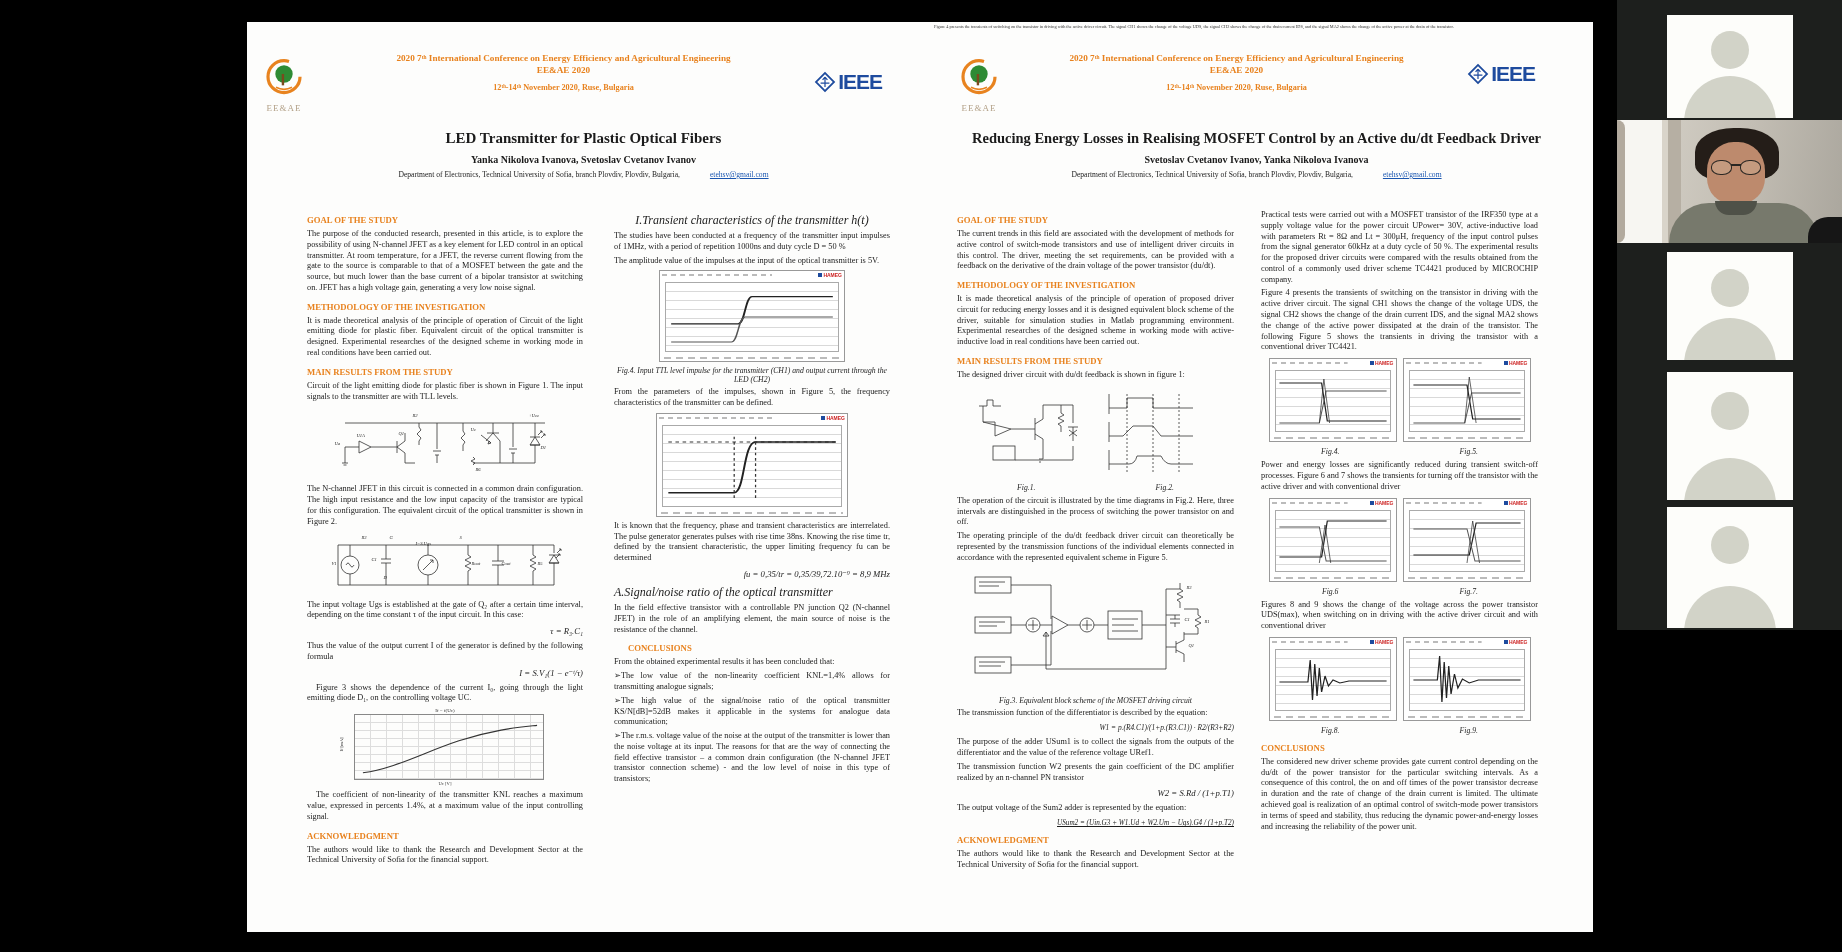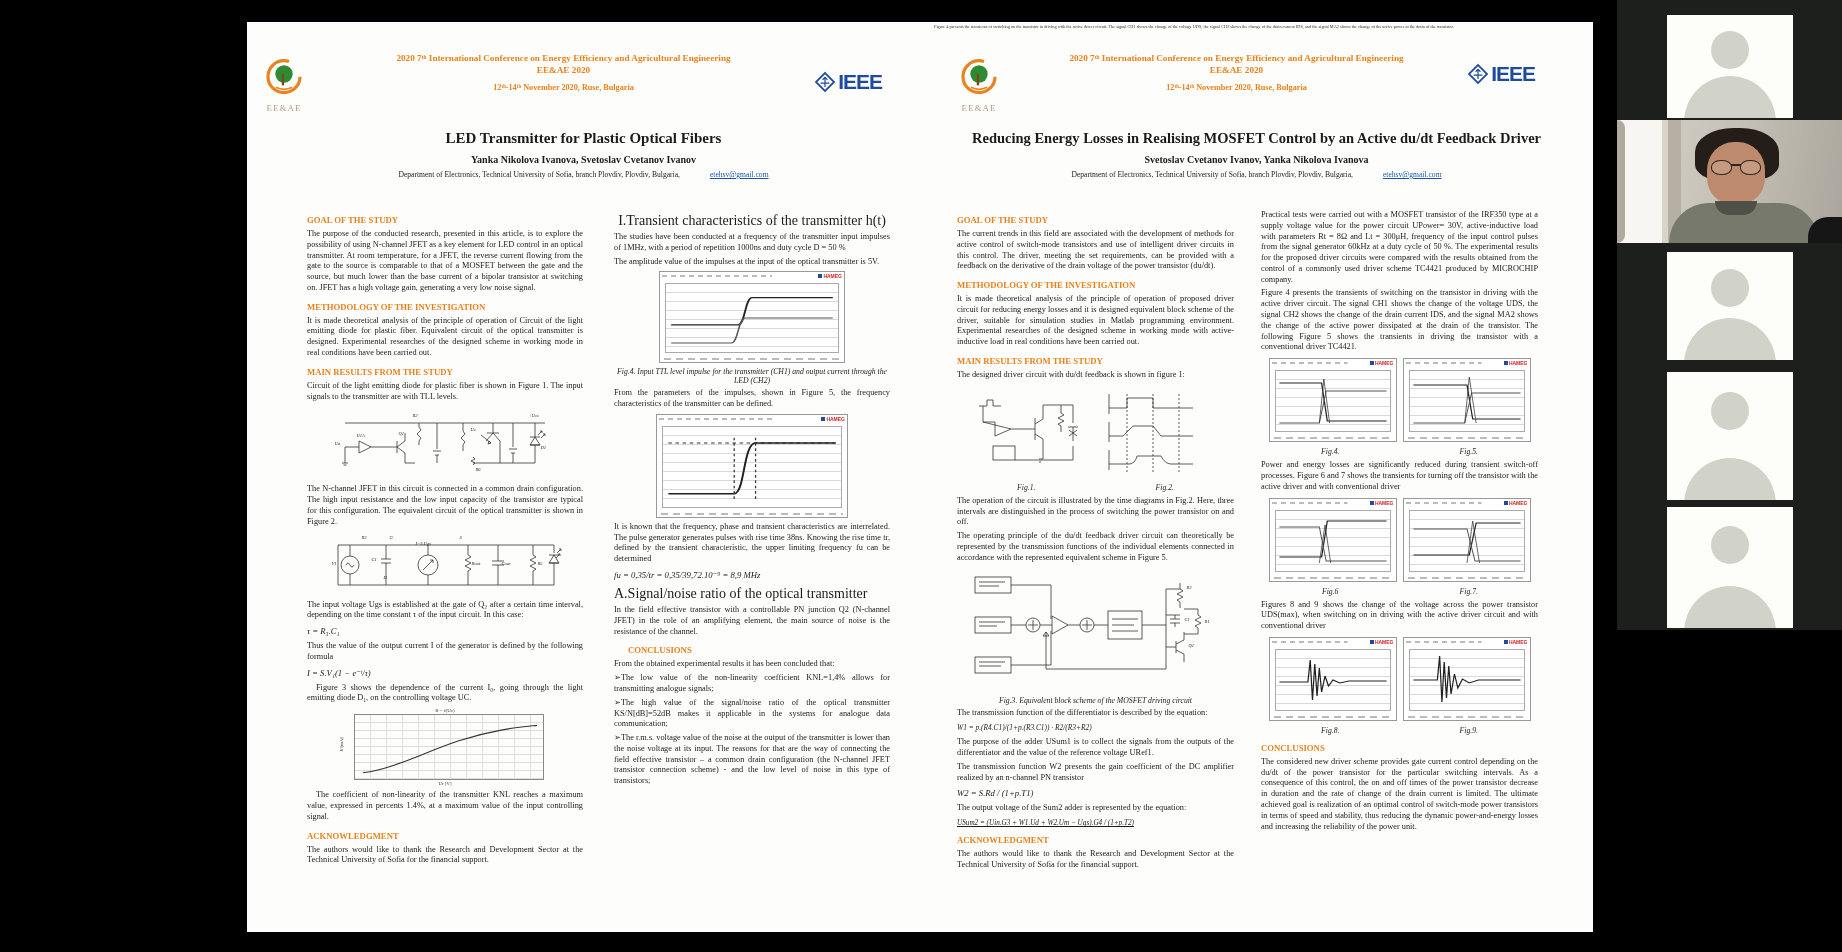--- a/index.html
+++ b/index.html
@@ -23,23 +23,23 @@
   .pauth{text-align:center;font-size:10px;font-weight:bold;margin-top:7px;}
   .paffil{text-align:center;font-size:7.6px;margin-top:5px;}
   .email{color:#1a56b0;text-decoration:underline;cursor:pointer;padding-left:28px;}
   .cols{display:flex;margin-top:28px;}
   .paper-l .cols{padding:0 30px 0 60px;gap:31px;}
   .paper-r .cols{padding:0 53px 0 37px;gap:27px;}
   .col{width:277px;}
   .h{font-size:8.7px;font-weight:bold;color:#e8821e;margin:8px 0 4px;}
   .p{font-size:8.3px;line-height:1.3;text-align:justify;margin:3px 0;text-indent:9px;}
   .p.ni{text-indent:0;}
-  .sh{font-size:14px;margin:6px 0 3px;text-align:center;}
+  .sh{font-size:12px;font-style:italic;margin:6px 0 3px;text-align:center;}
   .sh.lft{text-align:left;}
-  .f{font-size:8.7px;font-style:italic;text-align:left;margin:5px 0;}
+  .f{font-size:8.7px;font-style:italic;text-align:right;margin:5px 0;}
   .cap{font-size:7.7px;font-style:italic;text-align:center;margin:3px 0;}
   .caprow{display:flex;margin:2px 0 4px;}
   .caprow span{flex:1;text-align:center;font-size:7.7px;font-style:italic;}
   
   .figwrap{position:relative;margin:5px auto;}
   .figrow{display:flex;gap:6px;justify-content:center;margin:5px 0;}
   .flabel{position:absolute;font-size:4.6px;color:#222;font-style:italic;white-space:nowrap;}
   .cct{stroke:#333;fill:none;stroke-width:0.8;}
   
   .osc{position:relative;background:#fff;border:1px solid #999;box-sizing:border-box;}

